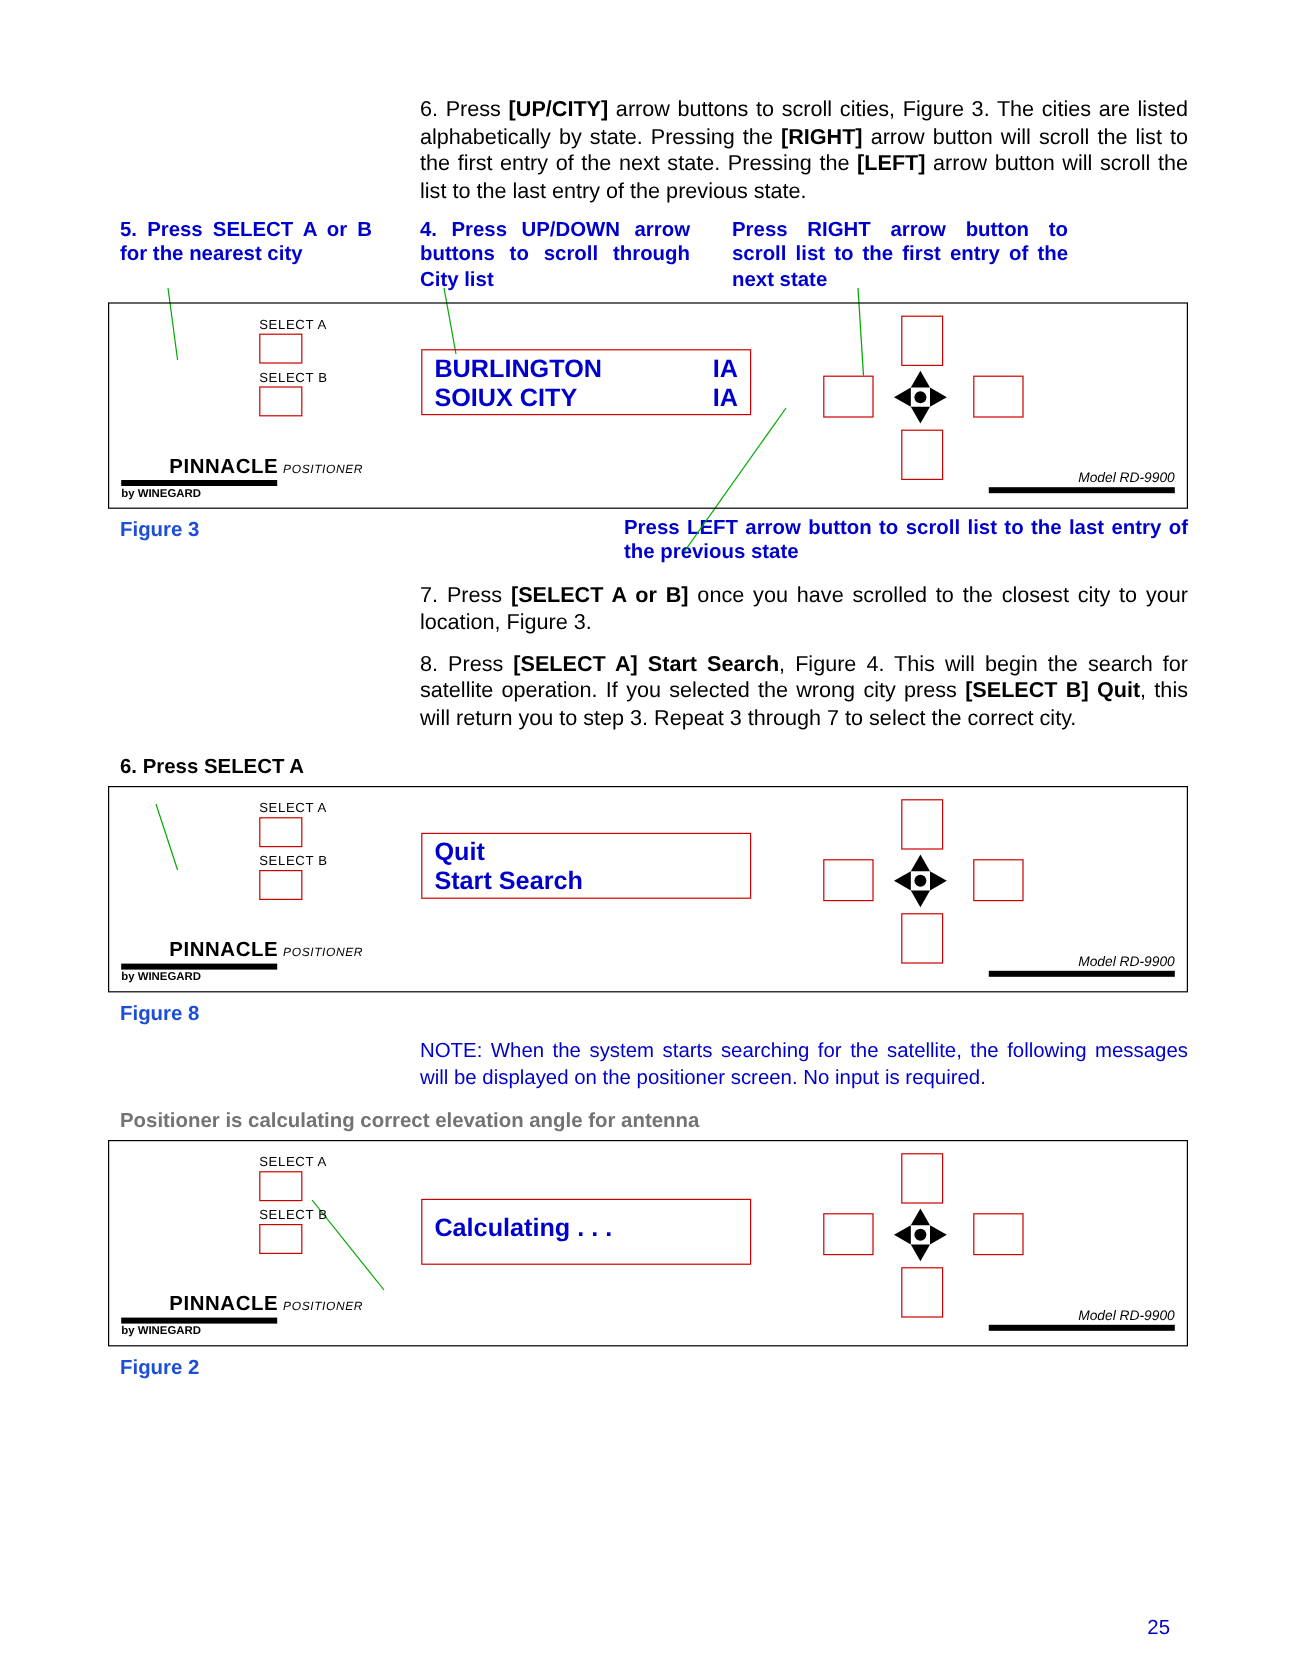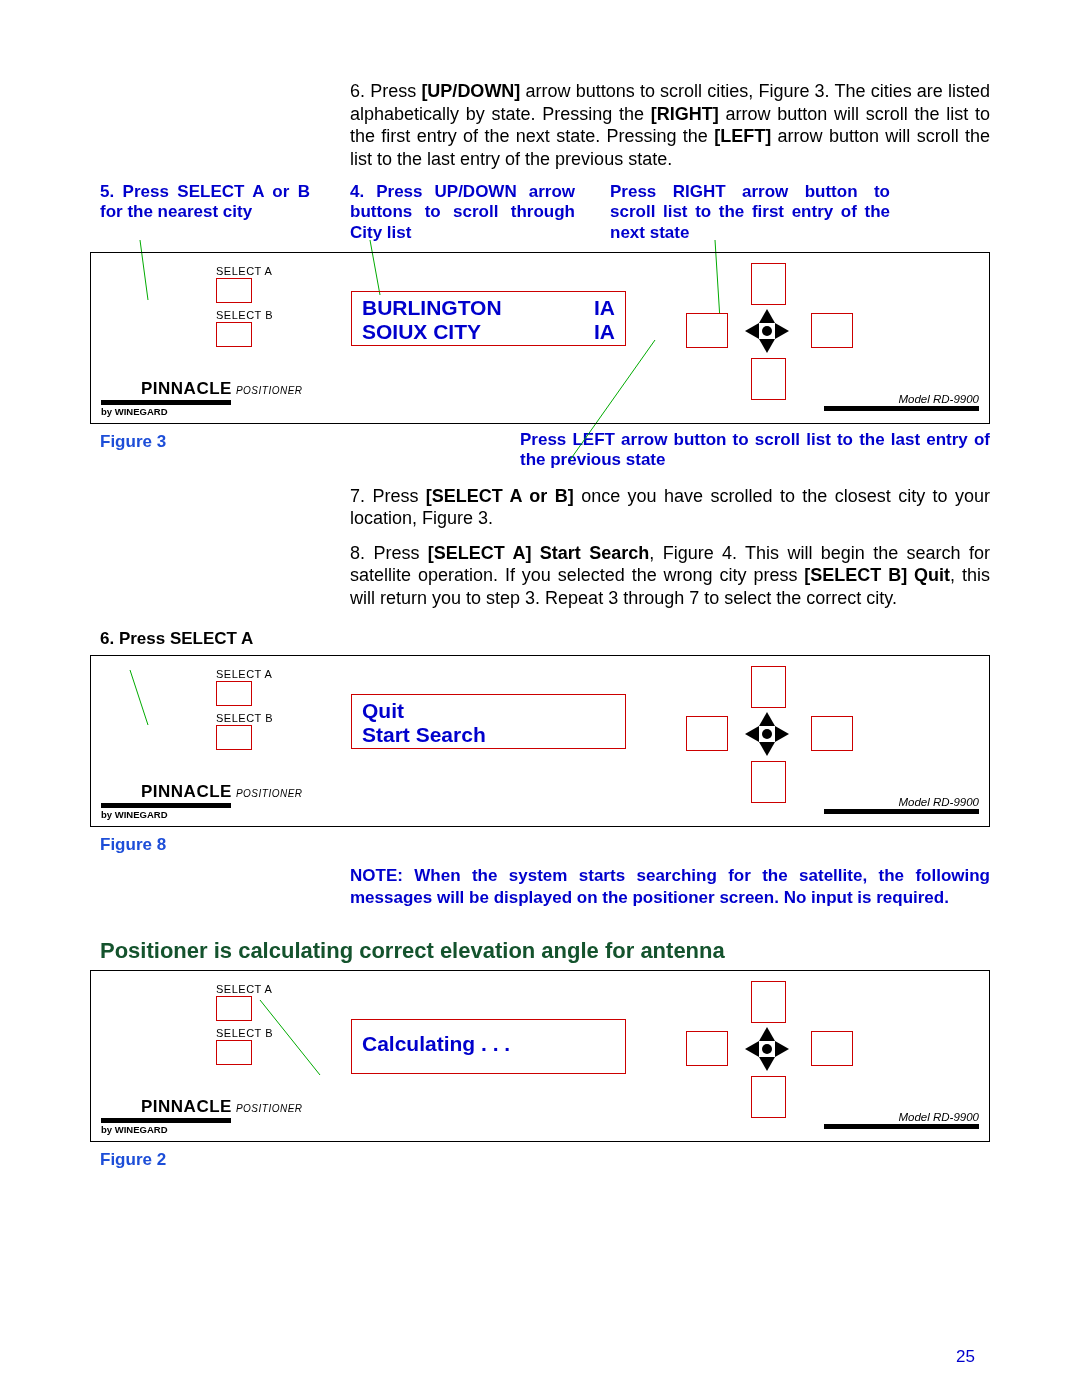--- a/index.html
+++ b/index.html
@@ -28,34 +28,34 @@
   .branding { position: absolute; left: 10px; bottom: 6px; }
   .pinnacle { font-weight: bold; font-size: 17px; letter-spacing: 0.5px; display: inline; margin-left: 40px; }
   .positioner-word { font-style: italic; font-size: 10px; letter-spacing: 0.5px; margin-left: 4px; }
   .thick-bar { border-top: 5px solid #000; width: 130px; margin-top: 1px; }
   .by-wg { font-size: 9.5px; font-weight: bold; margin-top: 1px; }
   .model { position: absolute; right: 10px; bottom: 18px; font-style: italic; font-size: 11.5px; }
   .thick-bar-r { position: absolute; right: 10px; bottom: 12px; border-top: 5px solid #000; width: 155px; }
   .fig-label { color: #1d4ed8; font-weight: bold; font-size: 17px; margin: 8px 0 0 10px; }
   .below-caption { color: #0000cc; font-weight: bold; font-size: 17px; text-align: justify; margin-left: 430px; margin-top: -22px; margin-bottom: 14px; line-height: 1.2; }
   .anno-step { color: #000000; font-weight: bold; font-size: 17px; margin-left: 10px; margin-top: 20px; margin-bottom: 6px; }
-  .note-block { color: #0000cc; font-weight: bold; font-size: 17px; margin-left: 260px; margin-top: 10px; text-align: justify; line-height: 1.25; }
-  .calc-caption { color: #14532d; font-weight: bold; font-size: 22px; margin-left: 10px; margin-top: 30px; margin-bottom: 6px; }
+  .note-block { color: #0000cc; font-weight: normal; font-size: 17px; margin-left: 260px; margin-top: 10px; text-align: justify; line-height: 1.25; }
+  .calc-caption { color: #737373; font-weight: bold; font-size: 17px; margin-left: 10px; margin-top: 16px; margin-bottom: 6px; }
   .pagenum { position: absolute; right: 105px; bottom: 30px; color: #0000cc; font-size: 17px; }
   svg.leader { position: absolute; pointer-events: none; }
   b { font-weight: bold; }
 </style>
 </head>
 <body>
 
 <div class="page">
 
   <div class="instr-block">
     <span>6.</span>
-    <span>Press </span><b>[UP/DOWN]</b><span> arrow buttons to scroll cities, Figure 3.  The cities are listed alphabetically by state.  Pressing the </span><b>[RIGHT]</b><span> arrow button will scroll the list to the first entry of the next state.  Pressing the </span><b>[LEFT]</b><span> arrow button will scroll the list to the last entry of the previous state.</span>
+    <span>Press </span><b>[UP/CITY]</b><span> arrow buttons to scroll cities, Figure 3.  The cities are listed alphabetically by state.  Pressing the </span><b>[RIGHT]</b><span> arrow button will scroll the list to the first entry of the next state.  Pressing the </span><b>[LEFT]</b><span> arrow button will scroll the list to the last entry of the previous state.</span>
   </div>
 
   <div class="callout-row">
     <div class="callout" style="left:10px; width:210px;">5. Press SELECT A or B for the nearest city</div>
     <div class="callout" style="left:260px; width:225px;">4.  Press UP/DOWN arrow buttons to scroll through City list</div>
     <div class="callout" style="left:520px; width:280px;">Press RIGHT arrow button to scroll list to the first entry of the next state</div>
   </div>
 
   <svg class="leader" style="left:0; top:240px; width:900px; height:220px;">
     <line x1="140" y1="0" x2="148" y2="60" stroke="#00aa00" stroke-width="1"></line>

